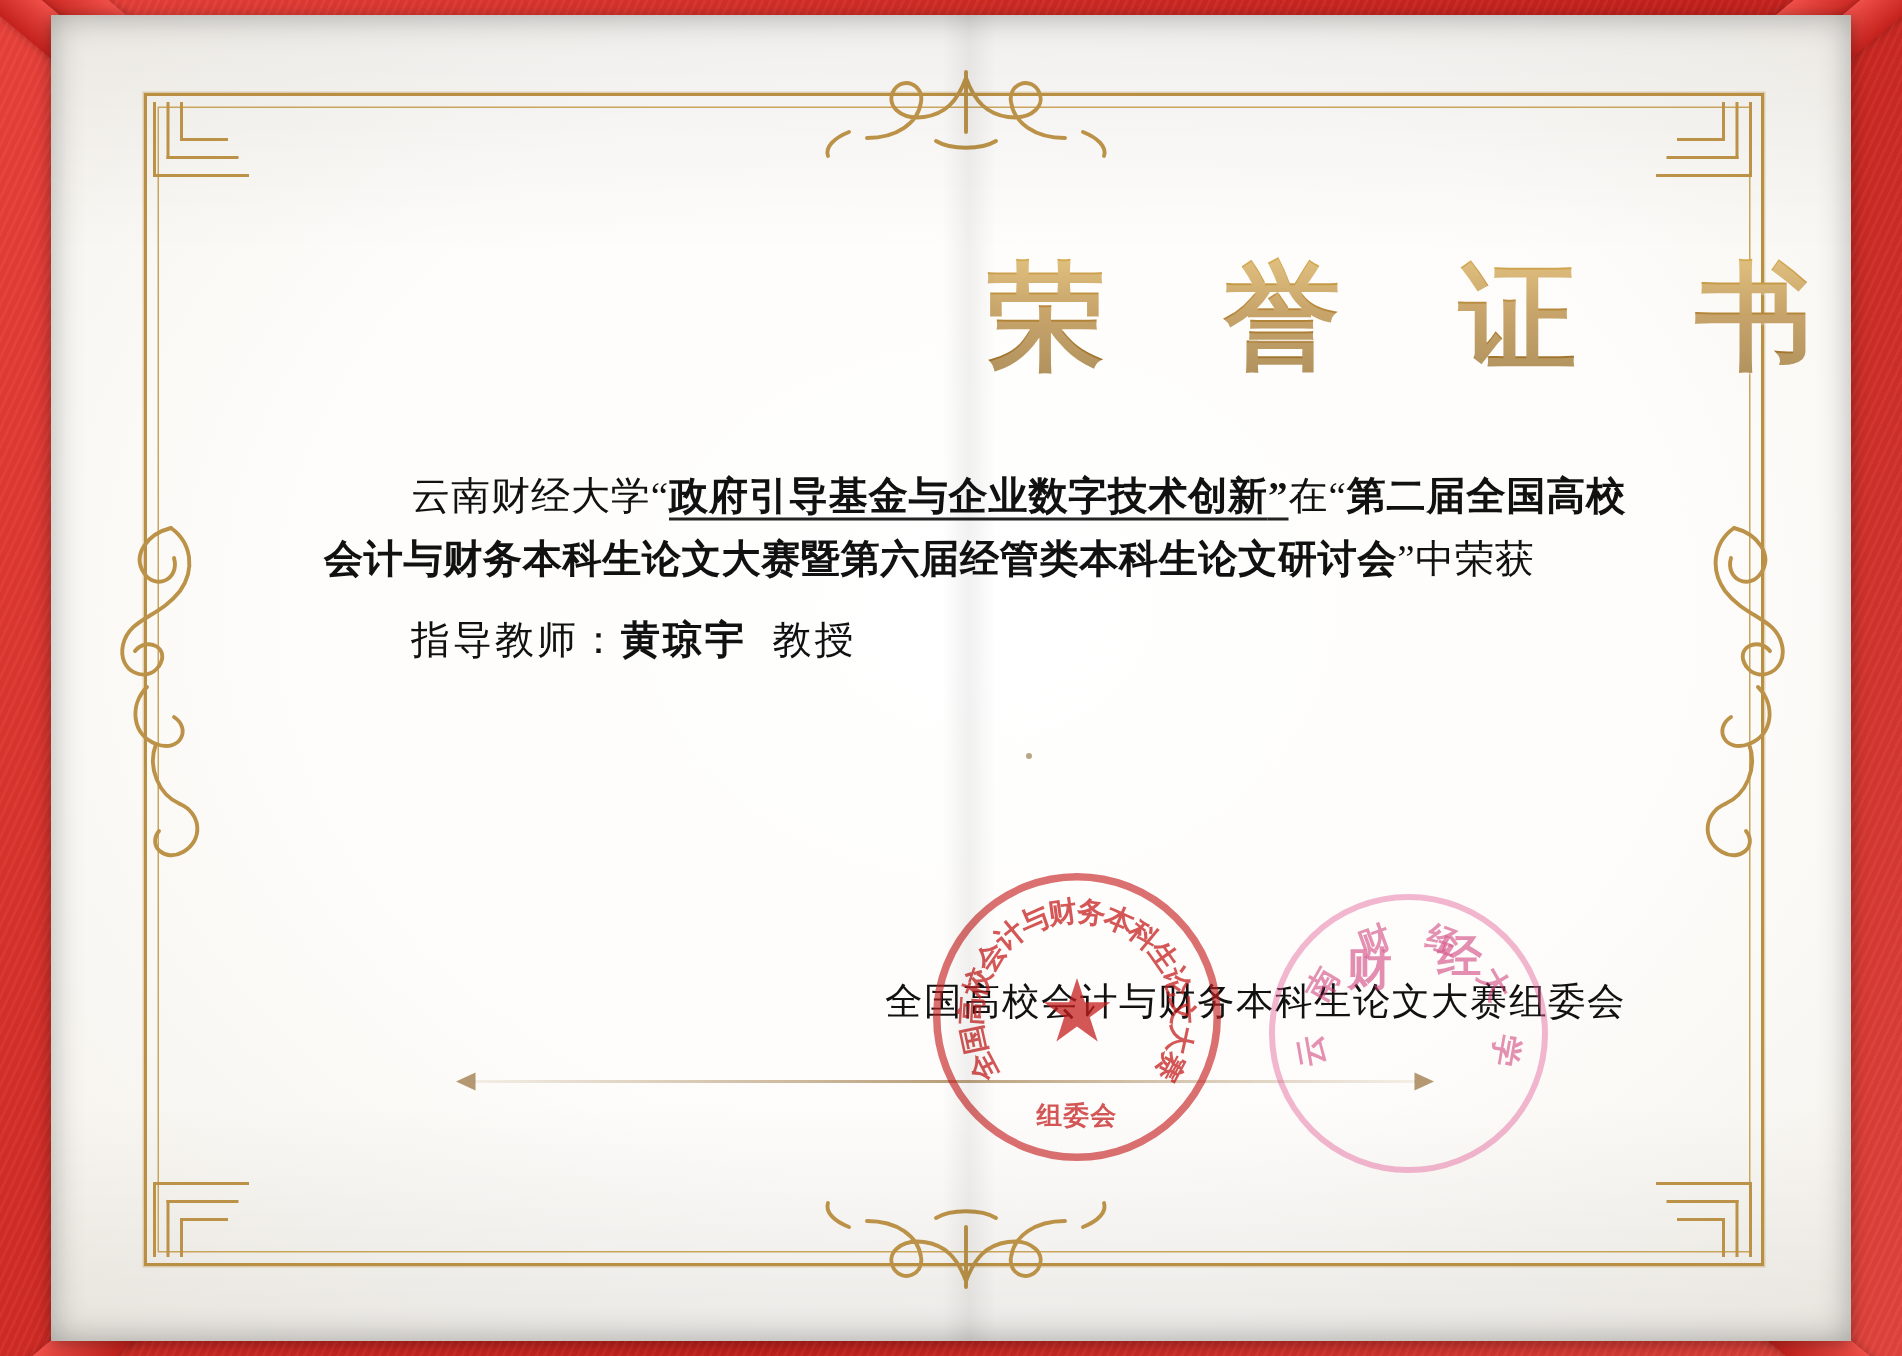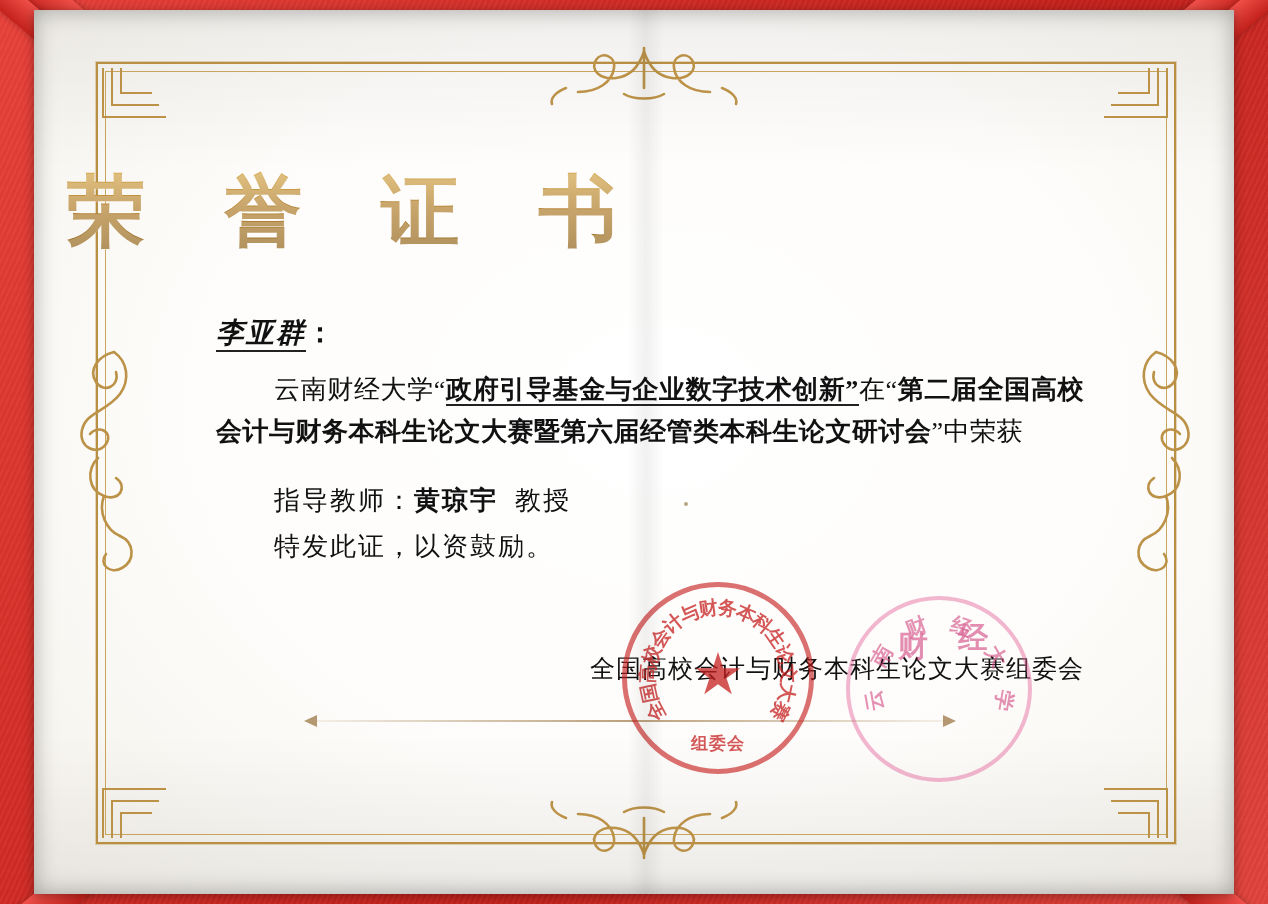--- a/index.html
+++ b/index.html
@@ -103,21 +103,21 @@
   .flourish { position: absolute; }
 
   
   .side-flourish { position: absolute; }
 
   
   .title {
     position: absolute;
     left: 0; right: 0;
     top: 150px;
-    text-align: left;
+    text-align: right;
     font-family: "DejaVu Serif", "Liberation Serif", serif;
     font-size: 78px;
     letter-spacing: 26px;
     font-weight: 700;
     color: #b8860b;
     background: linear-gradient(180deg, #e0b75c 0%, #b6873a 45%, #8d6522 100%);
     -webkit-background-clip: text;
     background-clip: text;
     -webkit-text-fill-color: transparent;
     text-shadow: 0 1px 0 rgba(255,255,255,.25);
@@ -153,21 +153,21 @@
   }
   .para .indent { display: inline-block; width: 58px; }
   .u { border-bottom: 2px solid #222; font-weight: 700; }
   .b { font-weight: 700; }
   .award {
     font-weight: 700;
     border-bottom: 2px solid #222;
     padding-bottom: 1px;
   }
   .line2 { margin-top: 2px; }
-  .teacher { margin-top: 26px; letter-spacing: 2px; }
+  .teacher { margin-top: 12px; letter-spacing: 2px; }
   .teacher .ind { display: inline-block; width: 58px; }
   .closing { margin-top: 4px; letter-spacing: 2px; }
   .closing .ind { display: inline-block; width: 58px; }
 
   
   .signature {
     position: absolute;
     right: 150px;
     top: 640px;
     text-align: center;
@@ -353,36 +353,30 @@
         <path d="M48 104 C 56 92, 40 84, 32 94"></path>
         <path d="M40 118 C 28 130, 30 150, 46 156 C 62 162, 70 146, 58 138"></path>
         <path d="M46 156 C 40 172, 48 190, 62 196"></path>
         <path d="M62 196 C 76 202, 78 220, 64 228 C 52 235, 40 224, 48 214"></path>
       </g>
     </svg>
 
     <div class="title">荣 誉 证 书</div>
 
     <div class="body">
-      <div class="recipient">
-        <span class="name">李亚群</span><span>：</span>
-      </div>
 
       <div class="para">
         <span class="indent"></span><span>云南财经大学</span><span>“</span><span class="u">政府引导基金与企业数字技术创新</span><span class="u">”</span><span>在</span><span>“</span><span class="b">第二届全国高校会计与财务本科生论文大赛暨第六届经管类本科生论文研讨会</span><span>”</span><span>中荣获</span>
       </div>
 
 
       <div class="teacher">
         <span class="ind"></span><span>指导教师：</span><span class="b">黄琼宇</span>&nbsp;&nbsp;<span>教授</span>
       </div>
 
-      <div class="closing">
-        <span class="ind"></span><span>特发此证，以资鼓励。</span>
-      </div>
     </div>
 
     <div class="dot-mark"></div>
 
     <div class="signature">
       <div>全国高校会计与财务本科生论文大赛组委会</div>
     </div>
 
     <div class="arrow-rule"></div>
 

